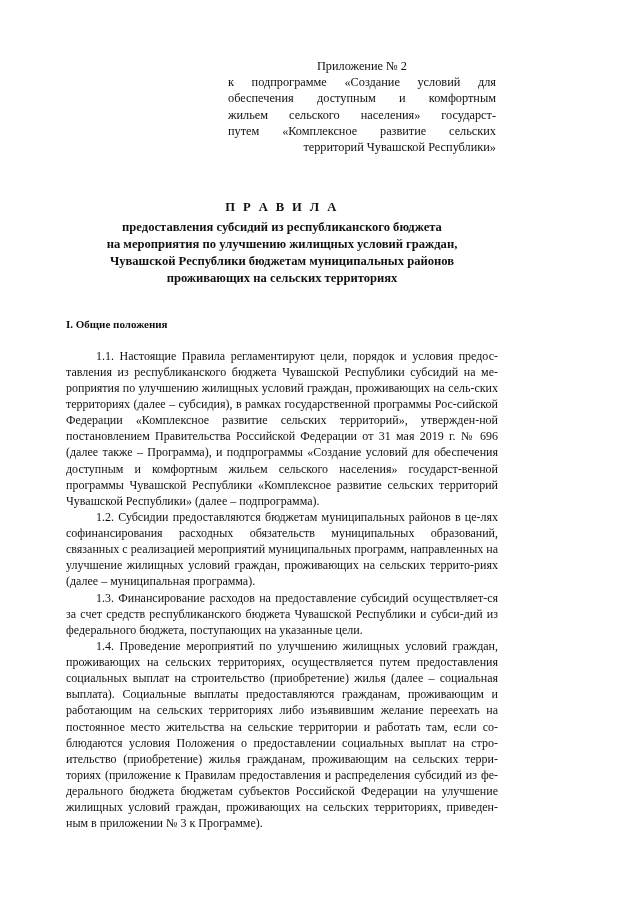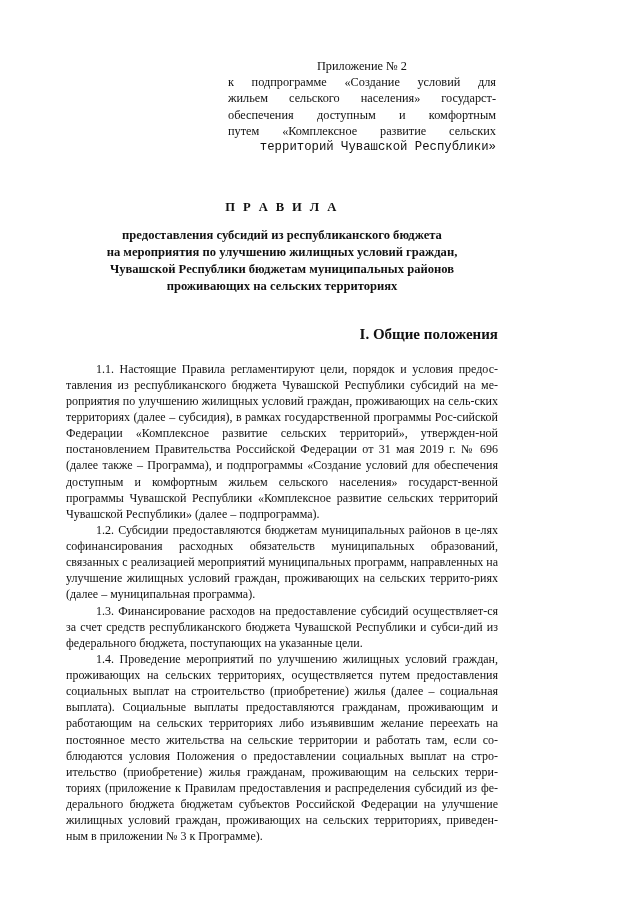--- a/index.html
+++ b/index.html
@@ -36,41 +36,40 @@
   .header-block p {
     margin: 0;
   }
   .header-block .just {
     text-align: justify;
     text-align-last: justify;
   }
   .header-block .just-last {
     text-align: justify;
     text-align-last: right;
-    font-family: Liberation Mono, monospace;
   }
   .title-block {
     margin-top: 44px;
     text-align: center;
     font-weight: bold;
     font-size: 12.6px;
     line-height: 1.34;
   }
   .title-block .rules-word {
     letter-spacing: 2.4px;
-    margin-bottom: 11px;
+    margin-bottom: 3px;
   }
   .title-block p {
     margin: 0;
   }
   .section-title {
     margin-top: 31px;
-    text-align: right;
+    text-align: left;
     font-weight: bold;
-    font-size: 15px;
+    font-size: 11px;
   }
   .body-text {
     margin-top: 18px;
     font-size: 12px;
     line-height: 1.345;
     text-align: justify;
     text-justify: inter-word;
     hyphens: manual;
   }
   .body-text p {
@@ -79,22 +78,22 @@
   }
 </style>
 </head>
 <body>
 
 <div class="page">
 
   <div class="header-block">
     <p class="line-first">Приложение № 2</p>
     <p class="just">к подпрограмме «Создание условий для</p>
+    <p class="just">обеспечения доступным и комфортным</p>
     <p class="just">жильем сельского населения» государст-</p>
-    <p class="just">обеспечения доступным и комфортным</p>
     <p class="just">путем «Комплексное развитие сельских</p>
     <p class="just-last">территорий Чувашской Республики»</p>
   </div>
 
   <div class="title-block">
     <p class="rules-word">П Р А В И Л А</p>
     <p>предоставления субсидий из республиканского бюджета</p>
     <p>на мероприятия по улучшению жилищных условий граждан,</p>
     <p>Чувашской Республики бюджетам муниципальных районов</p>
     <p>проживающих на сельских территориях</p>

